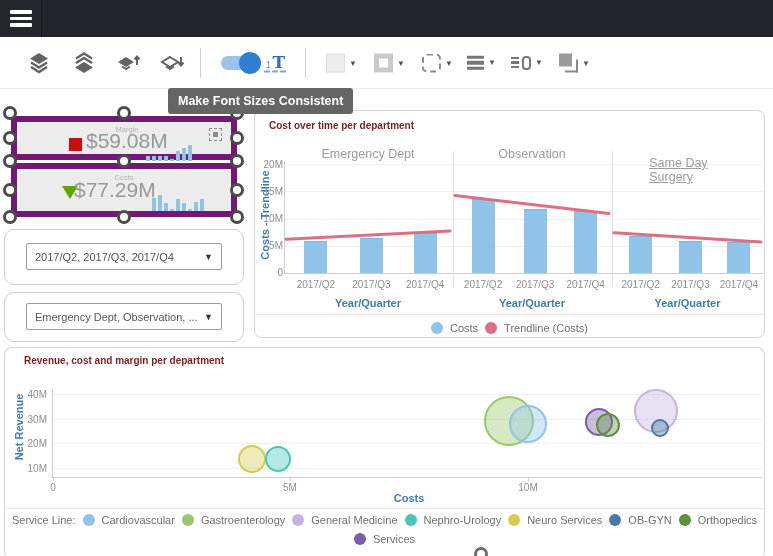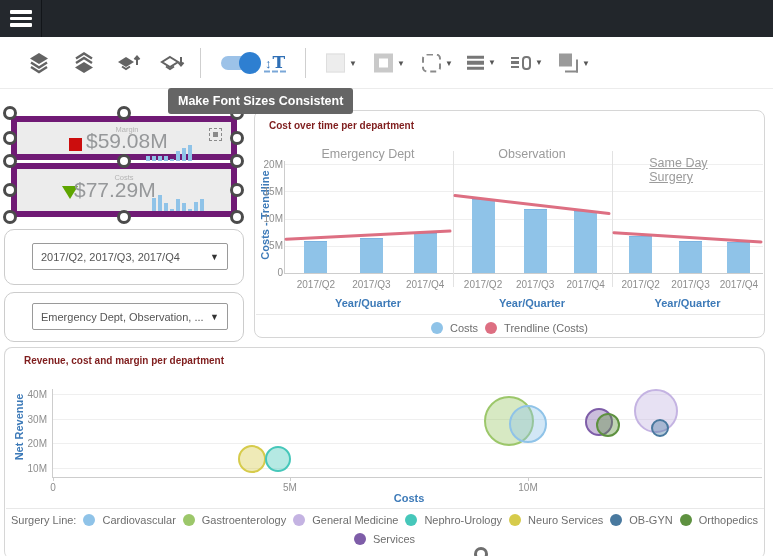--- a/index.html
+++ b/index.html
@@ -56,21 +56,21 @@
   .spark { position:absolute; display:flex; align-items:flex-end; gap:2px; }
   .spark span { width:4px; background:#8fc3e8; display:block; }
   .frame-icon { position:absolute; width:13px; height:13px; border:1px dashed #8a8a8a; }
   .frame-icon::after { content:""; position:absolute; left:3px; top:3px; width:5px; height:5px; background:#8a8a8a; }
   .handle { position:absolute; width:14px; height:14px; border-radius:50%; background:#fff;
     border:3.5px solid #4b4b4b; z-index:20; }
 
   
   .fpanel { position:absolute; width:240px; background:#fff; border:1px solid #ccc; border-radius:10px; }
   .fselect { position:absolute; left:21px; width:196px; height:27px; border:1px solid #9a9a9a; border-radius:2px;
-    background:#fff; display:flex; align-items:center; padding:0 8px; cursor:pointer;margin-left:6px; }
+    background:#fff; display:flex; align-items:center; padding:0 8px; cursor:pointer; }
   .fselect .ftext { flex:1; font-size:11px; color:#555; white-space:nowrap; overflow:hidden; }
   .fselect .caret { font-size:9px; color:#333; }
 
   
   .panel { position:absolute; background:#fff; border:1px solid #d6d6d6; border-radius:8px; }
   .ptitle { position:absolute; font-size:10px; color:#7f1d1d;font-weight:bold; }
   .facet-label { position:absolute; font-size:12.5px; color:#9b9b9b; text-align:left; transform:translateX(-50%); }
   .tick { position:absolute; font-size:10px; color:#8e8e8e; }
   .ytick { width:28px; text-align:right; transform:translateY(-50%); }
   .xtick { transform:translate(-50%,0); white-space:nowrap; }
@@ -330,21 +330,21 @@
     <div class="bubble" style="left: 478.52px; top: 48.101px; width: 50px; height: 50px; border: 2px solid rgb(156, 199, 106); background: rgba(156, 199, 106, 0.4);"></div>
     <div class="bubble" style="left: 628.615px; top: 40.895px; width: 44px; height: 44px; border: 2px solid rgb(196, 179, 226); background: rgba(196, 179, 226, 0.4);"></div>
     <div class="bubble" style="left: 503.5px; top: 57.017px; width: 38px; height: 38px; border: 2px solid rgb(143, 195, 232); background: rgba(143, 195, 232, 0.4);"></div>
     <div class="bubble" style="left: 233.29px; top: 97.009px; width: 28px; height: 28px; border: 2px solid rgb(214, 203, 75); background: rgba(214, 203, 75, 0.4);"></div>
     <div class="bubble" style="left: 579.675px; top: 60.073px; width: 28px; height: 28px; border: 2px solid rgb(126, 93, 168); background: rgba(126, 93, 168, 0.4);"></div>
     <div class="bubble" style="left: 260.387px; top: 98.009px; width: 26px; height: 26px; border: 2px solid rgb(70, 199, 186); background: rgba(70, 199, 186, 0.4);"></div>
     <div class="bubble" style="left: 591.165px; top: 64.989px; width: 24px; height: 24px; border: 2px solid rgb(94, 145, 64); background: rgba(94, 145, 64, 0.4);"></div>
     <div class="bubble" style="left: 646.36px; top: 70.905px; width: 18px; height: 18px; border: 2px solid rgb(73, 121, 159); background: rgba(73, 121, 159, 0.4);"></div>
     <div class="divider" style="left: 1px; top: 160px; width: 758px;"></div>
     <div class="legend-row" style="top: 164px; height: 16px;">
-      <span>Surgery Line:</span>
+      <span>Service Line:</span>
       <span class="lgc" style="background: rgb(143, 195, 232);"></span>
       <span>Cardiovascular</span>
       <span class="lgc" style="background: rgb(156, 199, 106);"></span>
       <span>Gastroenterology</span>
       <span class="lgc" style="background: rgb(196, 179, 226);"></span>
       <span>General Medicine</span>
       <span class="lgc" style="background: rgb(70, 199, 186);"></span>
       <span>Nephro-Urology</span>
       <span class="lgc" style="background: rgb(214, 203, 75);"></span>
       <span>Neuro Services</span>

